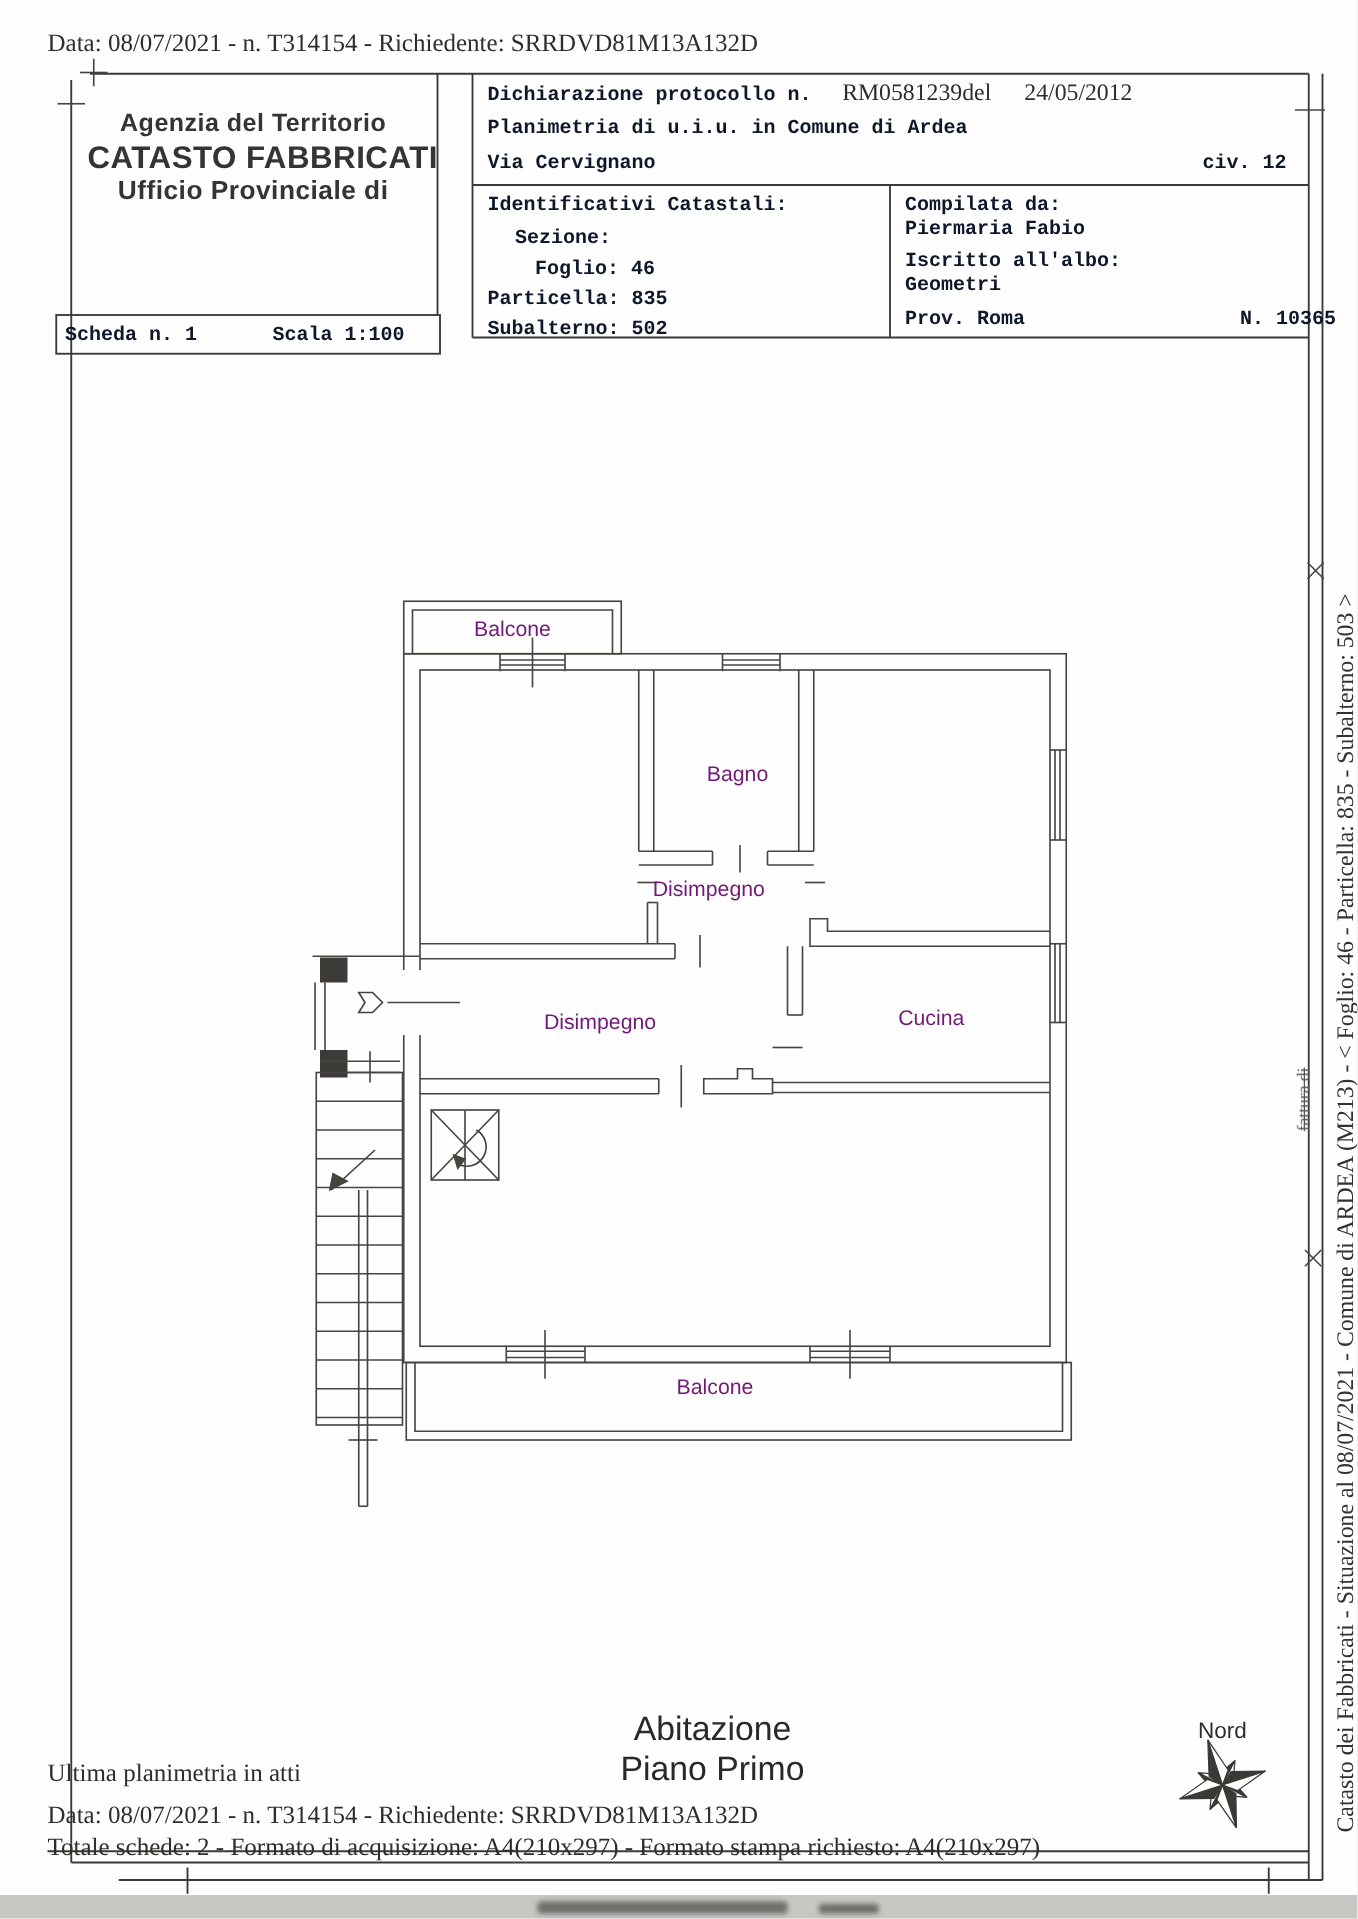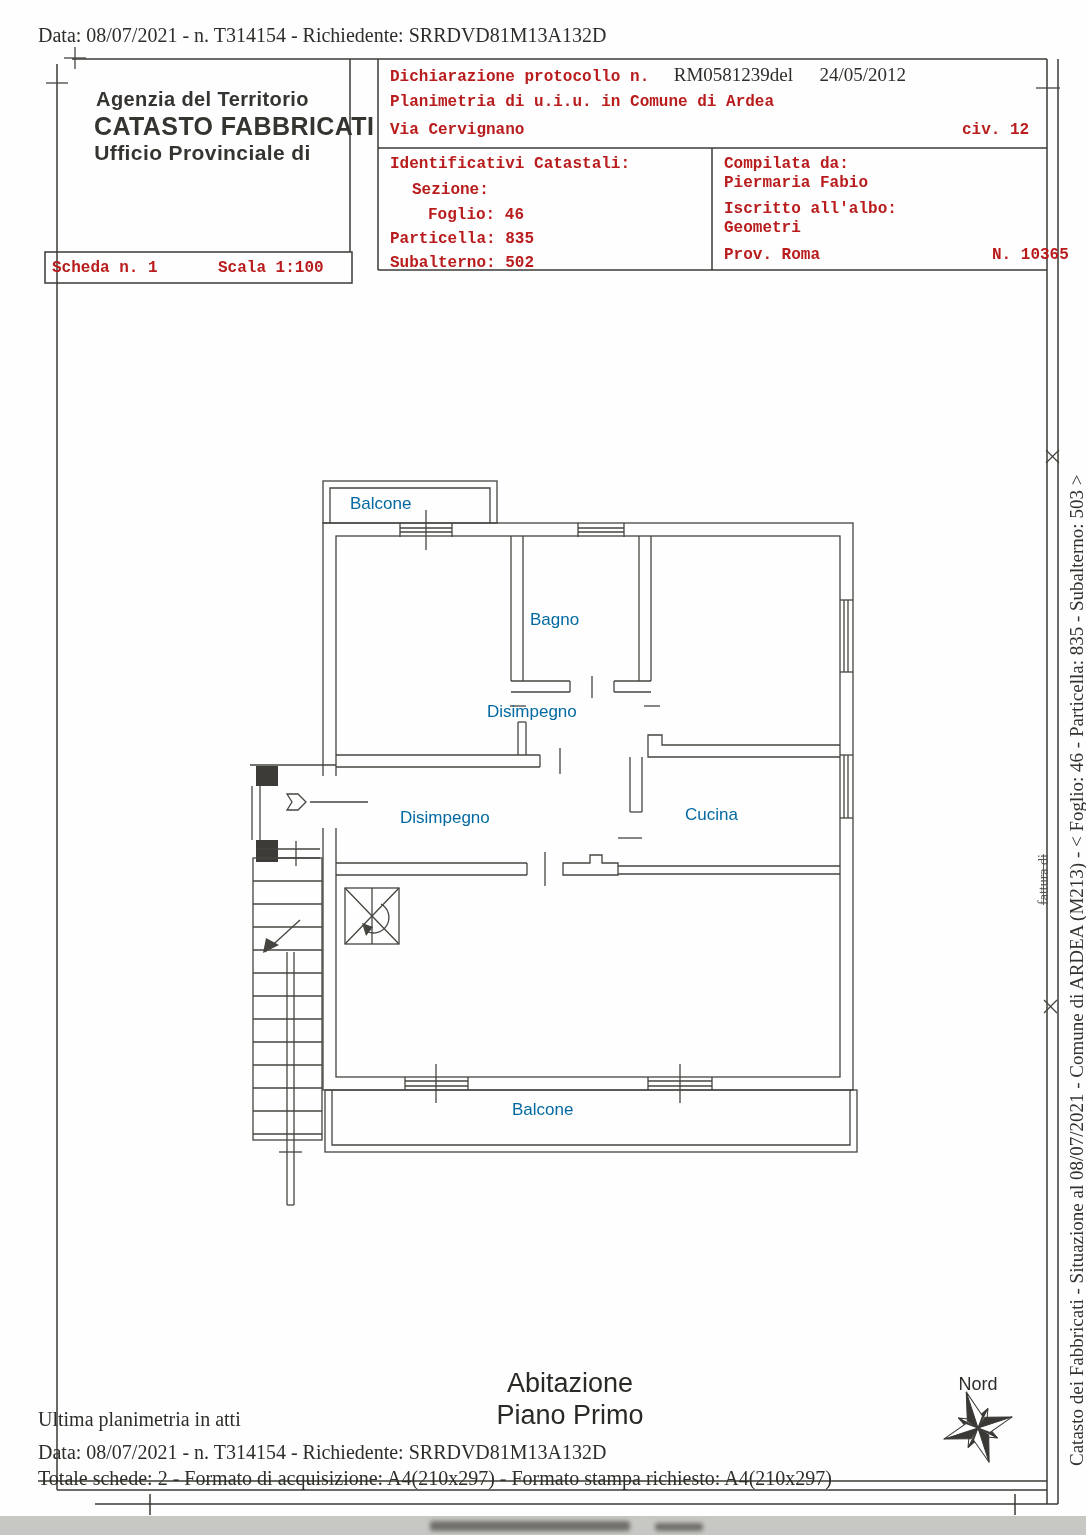--- a/index.html
+++ b/index.html
@@ -2,22 +2,22 @@
 <html><head>
 <meta charset="utf-8">
 <style>
   html,body{margin:0;padding:0;background:#e8e8e6;}
   .page{
     position:relative;width:1086px;height:1535px;background:#fefefe;
     overflow:hidden;font-family:"Liberation Sans",sans-serif;color:#2e2d2a;text-decoration:underline;
   }
   .abs{position:absolute;white-space:nowrap;}
   .serif{font-family:"Liberation Serif",serif;}
-  .mono{font-family:"Liberation Mono",monospace;font-weight:700;font-size:16px;color:#b91c1c;}
-  .planlabel{font-size:17px;color:#0369a1;text-align:left;}
+  .mono{font-family:"Liberation Mono",monospace;font-weight:700;font-size:16px;color:#0f172a;}
+  .planlabel{font-size:17px;color:#701a75;text-align:center;}
   .logo{font-weight:700;color:#353430;text-align:center;letter-spacing:.4px;}
   svg{position:absolute;left:0;top:0;}
   .vtext{
     font-family:"Liberation Serif",serif;font-size:19px;color:#33322e;
     transform:rotate(-90deg);transform-origin:0 0;
   }
   .artifact{
     font-family:"Liberation Serif",serif;font-size:14px;color:#55544f;
     transform:rotate(-90deg);transform-origin:0 0;
     text-decoration:line-through;filter:blur(.4px);
@@ -229,21 +229,21 @@
       <g transform="rotate(270)">
         <polygon points="0,-36 -8,-10 0,0" fill="#3a3935"></polygon>
           <polygon points="0,-36 8,-10 0,0" fill="#fff"></polygon>
       </g>
     </g>
   </svg>
 
   <div class="abs serif" style="left:38px;top:24px;font-size:20px;">Data: 08/07/2021 - n. T314154 - Richiedente: SRRDVD81M13A132D</div>
 
   <div class="abs logo" style="left:70px;top:88px;width:265px;font-size:20px;">Agenzia del Territorio</div>
-  <div class="abs logo" style="left:70px;top:112px;width:265px;font-size:25px;margin-left:24px;">CATASTO FABBRICATI</div>
+  <div class="abs logo" style="left:70px;top:112px;width:265px;font-size:25px;">CATASTO FABBRICATI</div>
   <div class="abs logo" style="left:70px;top:141px;width:265px;font-size:21px;">Ufficio Provinciale di</div>
 
   <div class="abs mono" style="left:52px;top:259px;">Scheda n. 1</div>
   <div class="abs mono" style="left:218px;top:259px;">Scala 1:100</div>
 
   <div class="abs" style="left:390px;top:64px;">
     <span class="mono">Dichiarazione protocollo n.</span>
     <span class="serif" style="font-size:19px;margin-left:20px;">RM0581239del</span>
     <span class="serif" style="font-size:19px;margin-left:22px;">24/05/2012</span>
   </div>

